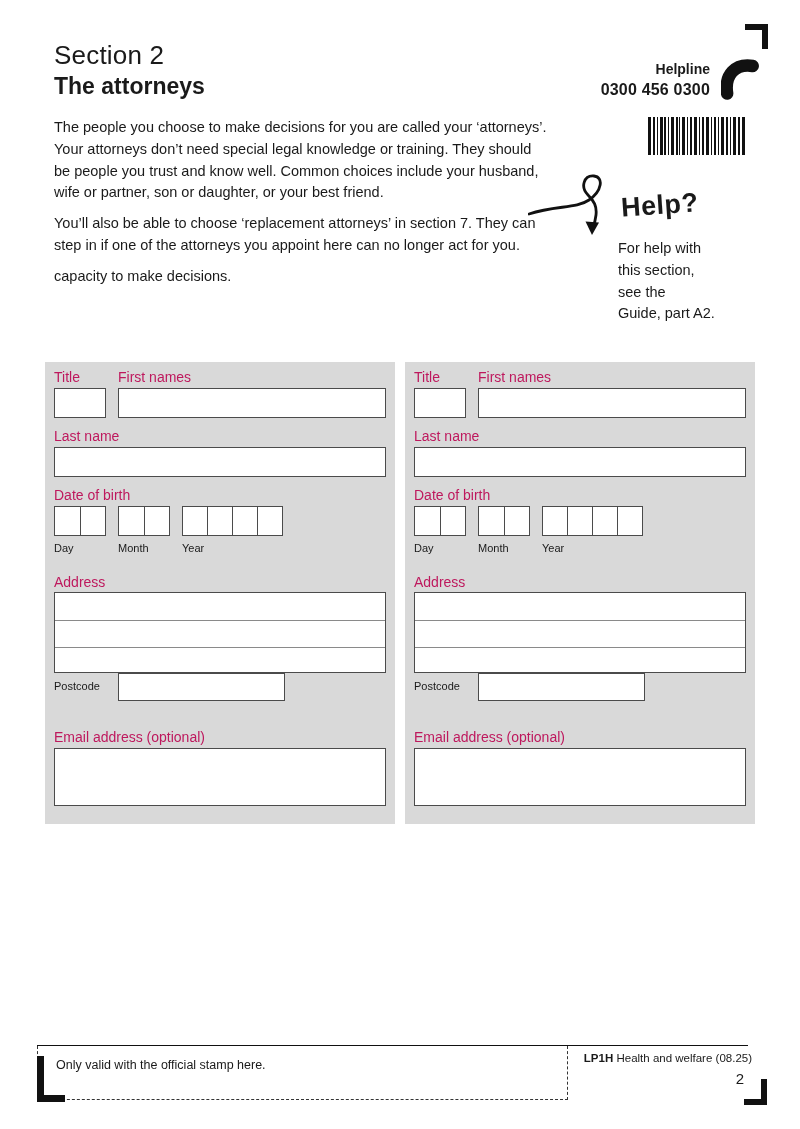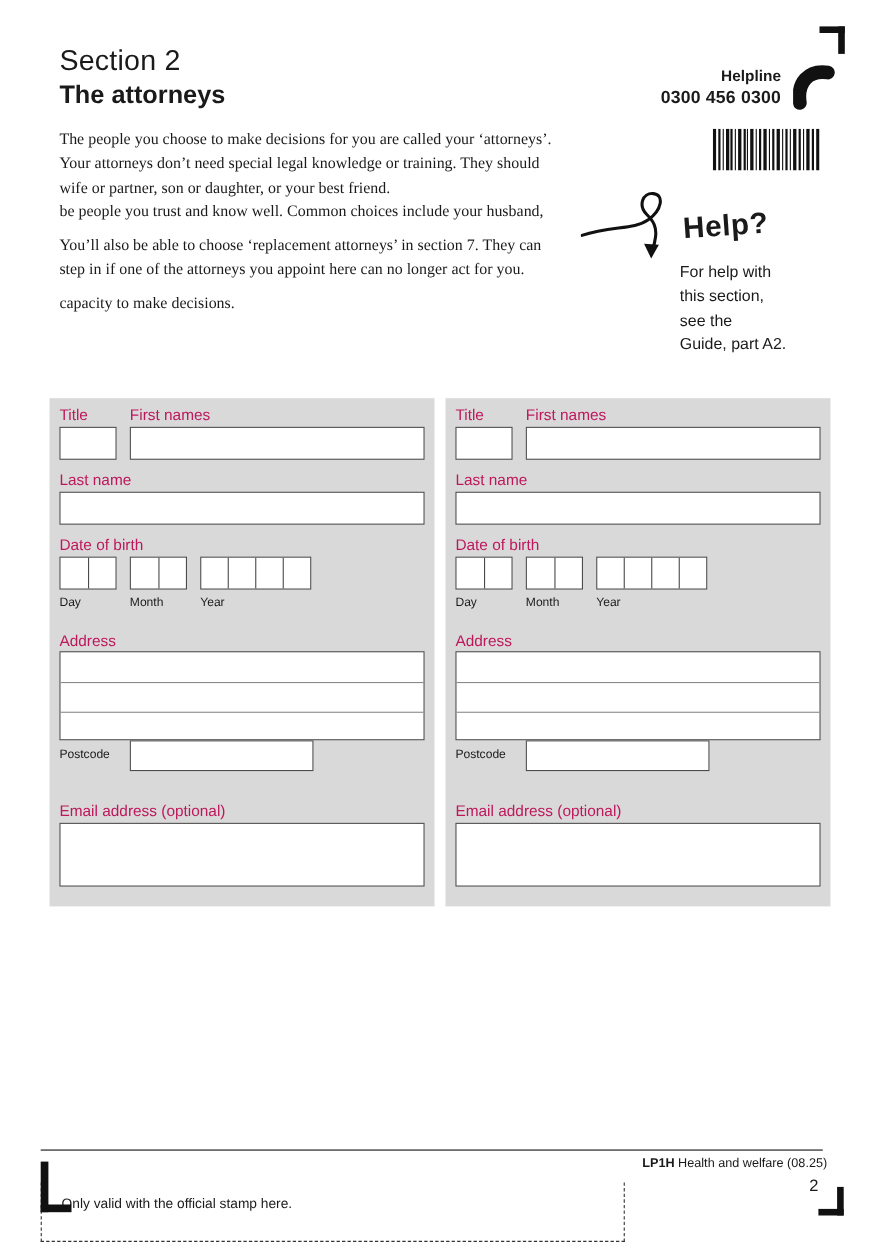--- a/index.html
+++ b/index.html
@@ -13,42 +13,42 @@
   .section-label{left:54px;top:40px;font-size:26px;font-weight:400;letter-spacing:.2px;}
   .section-title{left:54px;top:73px;font-size:23px;font-weight:700;}
   .helpline{right:90px;top:60px;text-align:right;}
   .helpline .hl-label{font-size:14px;font-weight:700;line-height:19px;}
   .helpline .hl-number{font-size:16px;font-weight:700;line-height:22px;letter-spacing:.2px;}
   .corner{border-color:#111;}
   .corner-tr{left:745px;top:24px;width:17px;height:19px;border-top:6px solid #111;border-right:6px solid #111;}
   .corner-bl{left:37px;top:1056px;width:21px;height:39px;border-left:7px solid #111;border-bottom:7px solid #111;}
   .corner-br{left:744px;top:1079px;width:17px;height:20px;border-right:6px solid #111;border-bottom:6px solid #111;}
   
-  .intro{left:54px;top:117px;width:540px;font-size:14.5px;line-height:21.8px;font-family:Liberation Serif, serif;}
+  .intro{left:54px;top:117px;width:540px;font-size:14.5px;line-height:21.8px;}
   .intro .block{margin-bottom:9px;}
   .intro .bold{font-weight:700;}
   
   .help-title{left:621px;top:190px;font-size:27px;font-weight:700;transform:rotate(-4deg);letter-spacing:.5px;}
   .help-lines{left:597px;top:238px;font-size:14.5px;line-height:21.8px;width:140px;margin-left:21px;}
   
   .panel{top:362px;width:350px;height:462px;background:#d9d9d9;}
   .panel-1{left:45px;}
   .panel-2{left:405px;}
   .panel .lbl{position:absolute;font-size:14px;color:#be185d;}
   .panel .sm-lbl{position:absolute;font-size:11px;color:#1a1a1a;}
   .field{position:absolute;background:#fff;border:1.4px solid #4b4b4b;box-sizing:border-box;}
   input.field{padding:2px 6px;font-family:inherit;font-size:14px;color:#1a1a1a;outline:none;}
   .cells{display:flex;}
   .cells .cell{height:100%;box-sizing:border-box;border-right:1px solid #4b4b4b;flex:1;}
   .cells .cell:last-child{border-right:none;}
   .addr-line{position:absolute;left:0;right:0;background:transparent;}
   .addr-sep{position:absolute;left:0;right:0;height:0;border-top:1px solid #8a8a8a;}
   
   .footer-rule{left:37px;top:1045px;width:711px;height:0;border-top:1.5px solid #111;}
-  .stamp-box{left:37px;top:1075px;width:531px;height:54px;border-left:1.5px dashed #333;border-right:1.5px dashed #333;border-bottom:1.5px dashed #333;box-sizing:border-box;}
+  .stamp-box{left:37px;top:1046px;width:531px;height:54px;border-left:1.5px dashed #333;border-right:1.5px dashed #333;border-bottom:1.5px dashed #333;box-sizing:border-box;}
   .stamp-text{position:absolute;left:18px;top:12px;font-size:12.5px;}
   .form-ref{right:48px;top:1052px;font-size:11.5px;}
   .form-ref b{font-weight:700;}
   .page-number{right:56px;top:1070px;font-size:15px;}
   svg{display:block;}
 </style>
 </head>
 <body>
 
 <div class="page">
@@ -96,22 +96,22 @@
       <rect x="85" y="0" width="3" height="38" fill="#111"></rect>
         <rect x="90" y="0" width="2" height="38" fill="#111"></rect>
       <rect x="94" y="0" width="3" height="38" fill="#111"></rect>
     </svg>
   </span>
 
   <div class="abs intro">
     <div class="block">
       <div>The people you choose to make decisions for you are called your ‘attorneys’.</div>
       <div>Your attorneys don’t need special legal knowledge or training. They should</div>
+      <div>be people you trust and know well. Common choices include your husband,</div>
       <div>wife or partner, son or daughter, or your best friend.</div>
-      <div>be people you trust and know well. Common choices include your husband,</div>
     </div>
     <div class="block">
       <div>You’ll also be able to choose ‘replacement attorneys’ in section 7. They can</div>
       <div>step in if one of the attorneys you appoint here can no longer act for you.</div>
     </div>
     <div class="block">
       <div>capacity to make decisions.</div>
     </div>
   </div>
 

